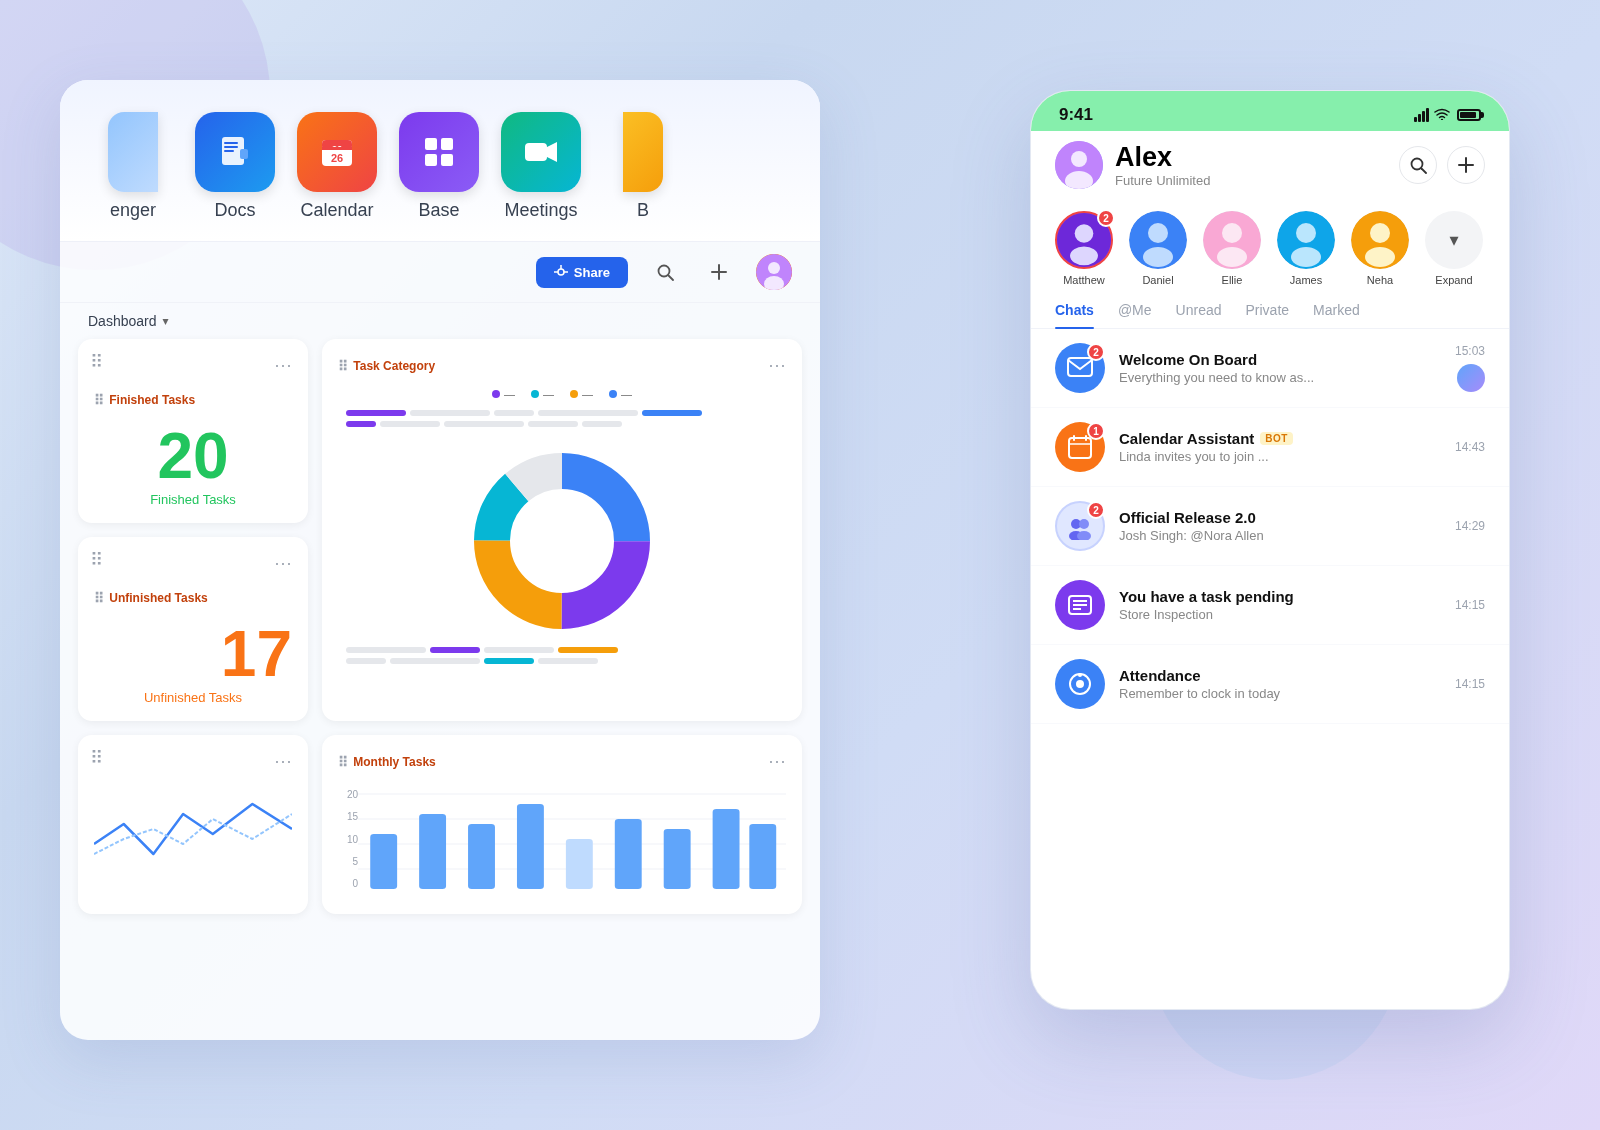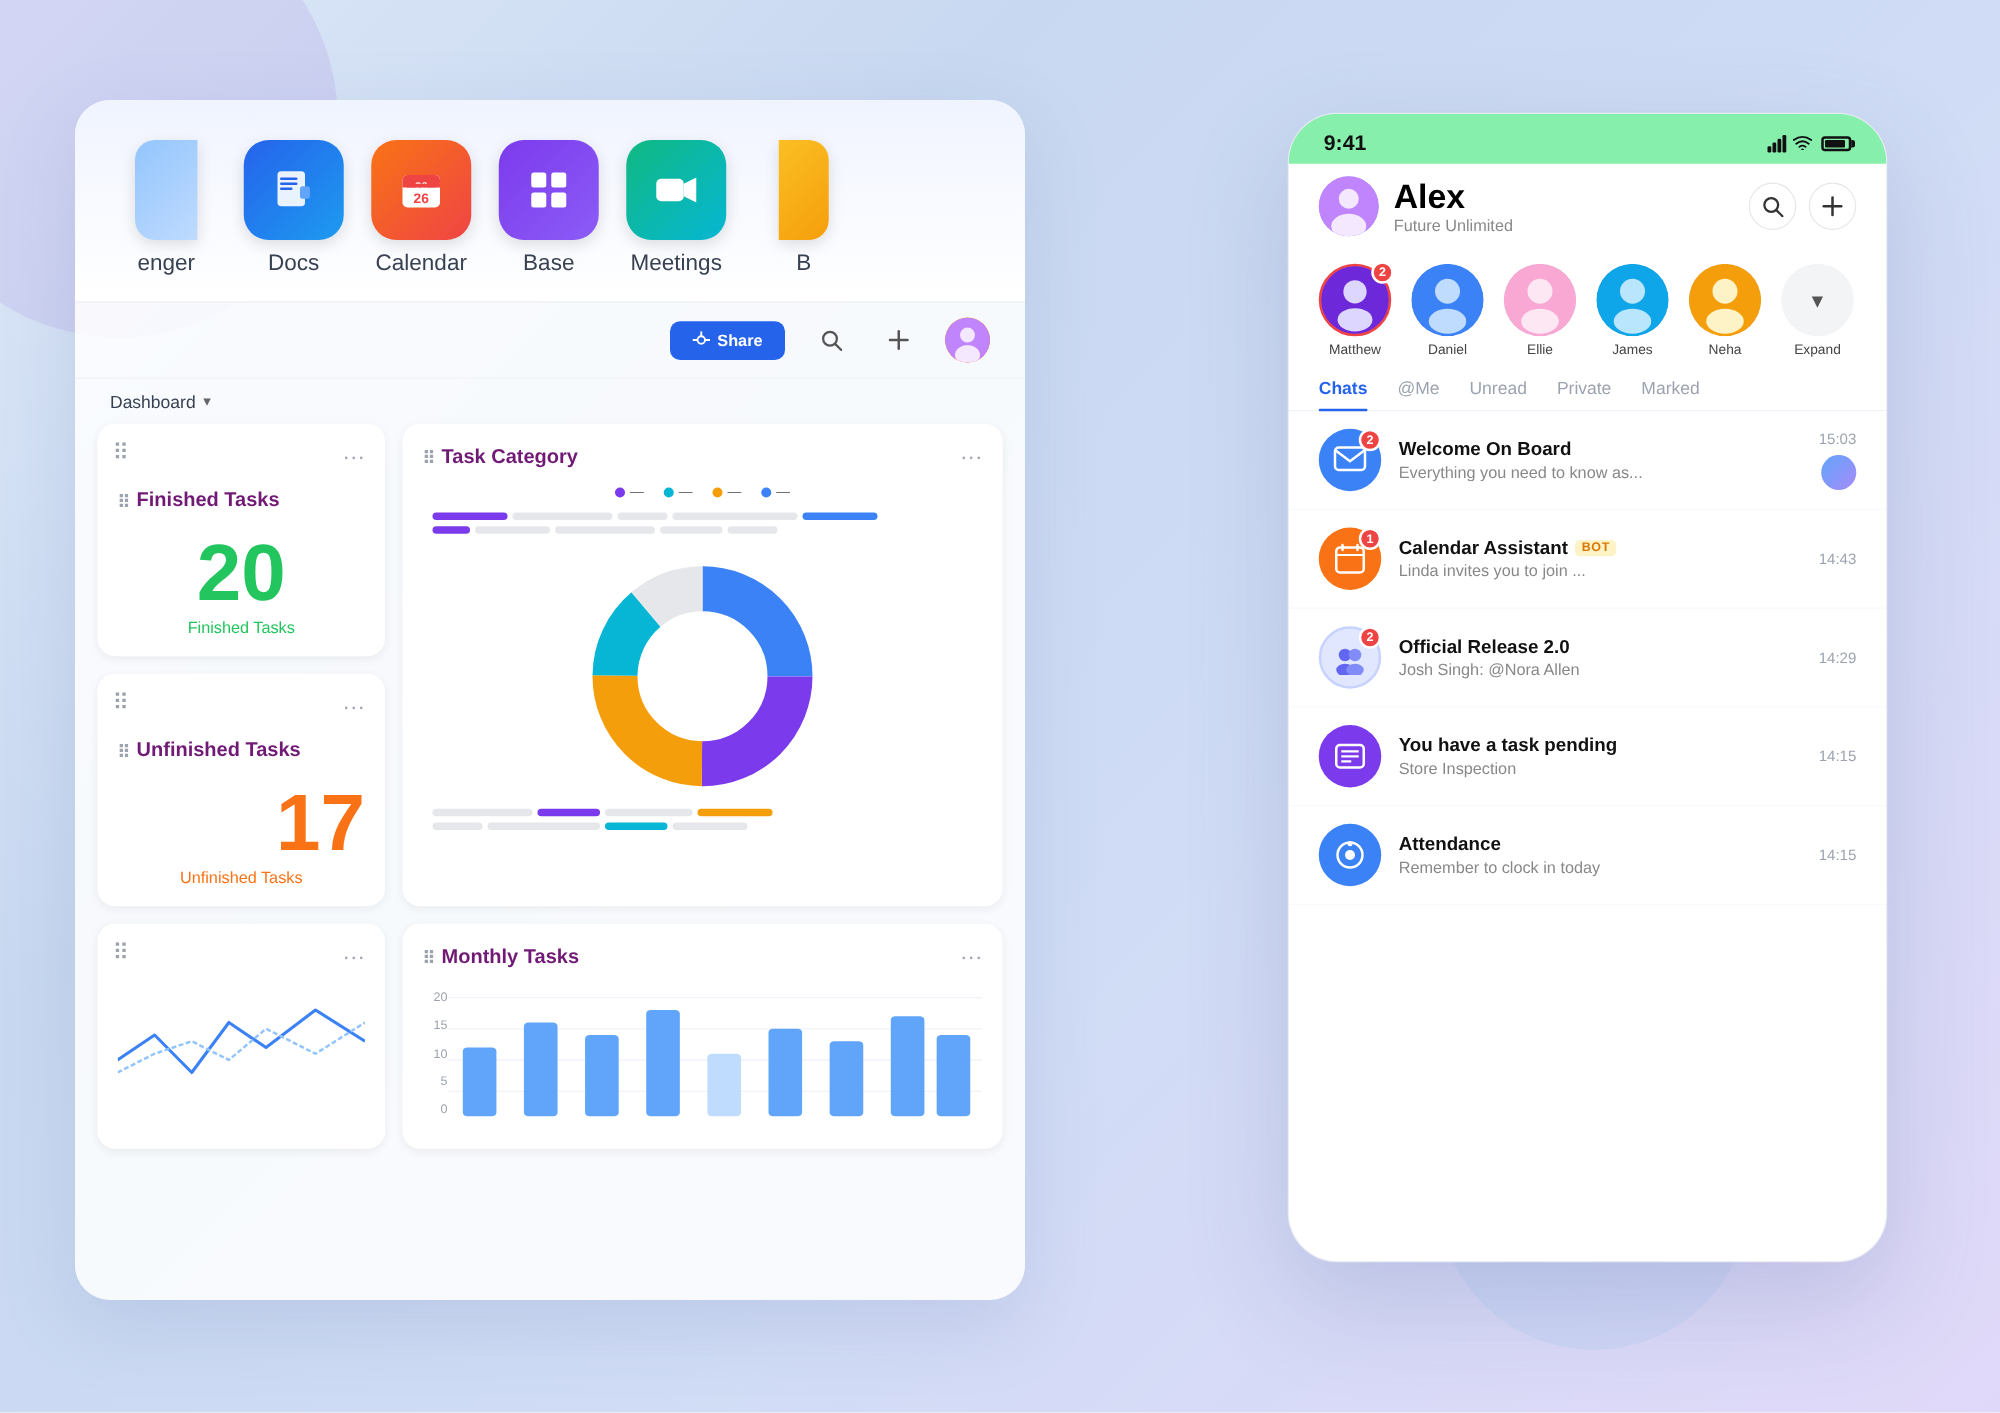--- a/index.html
+++ b/index.html
@@ -148,23 +148,23 @@
       box-shadow: 0 2px 8px rgba(0,0,0,0.06);
       position: relative;
     }
     .widget-header {
       display: flex;
       align-items: center;
       justify-content: space-between;
       margin-bottom: 12px;
     }
     .widget-title {
-      font-size: 16px;
+      font-size: 12px;
       font-weight: 600;
-      color: #701a75;
+      color: #c2410c;
       display: flex;
       align-items: center;
       gap: 5px;
     }
     .widget-title::before {
       content: '⠿';
       color: #9ca3af;
       font-size: 14px;
     }
     .widget-dots {

